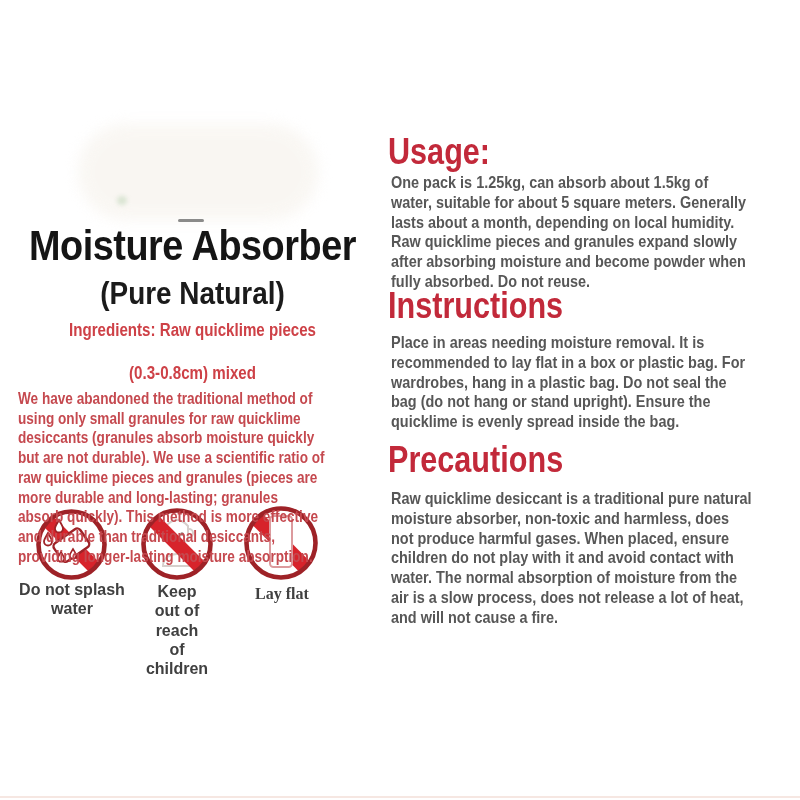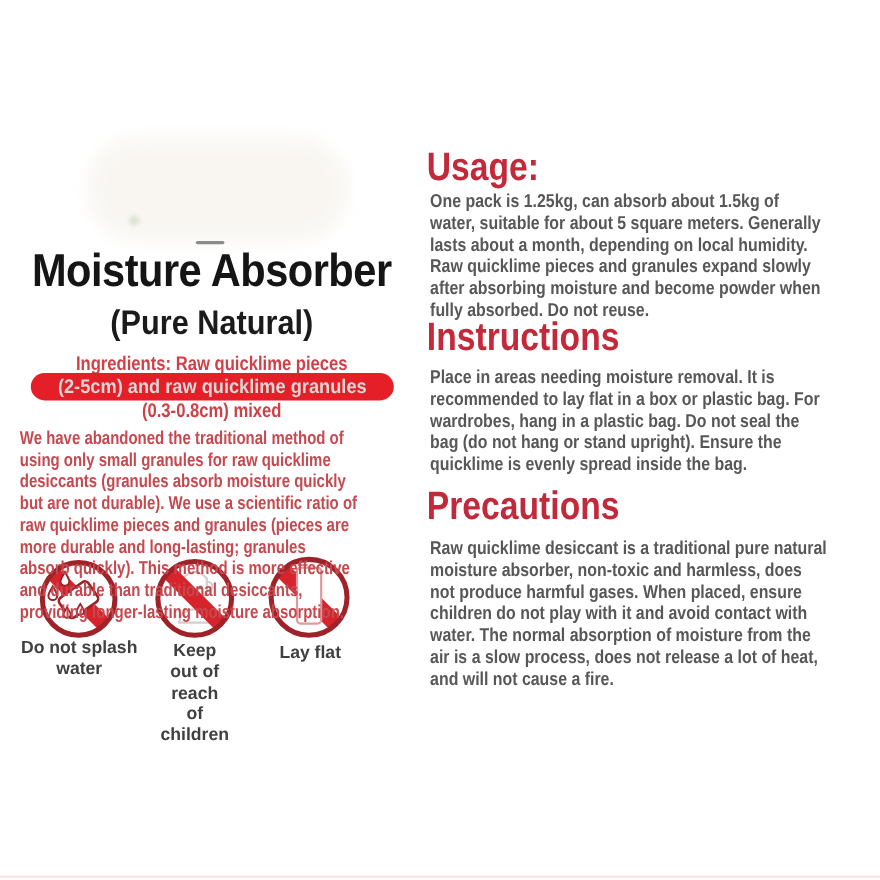--- a/index.html
+++ b/index.html
@@ -28,21 +28,21 @@
   .ing3{top:363px;}
   .pill{left:28px;top:339px;width:330px;height:25px;background:#e41f27;border-radius:13px;}
   .pill-text{position:absolute;left:0;top:0;width:330px;line-height:25px;text-align:center;
          font-size:18px;font-weight:bold;color:#d7d7d7;transform:scaleX(.92);transform-origin:50% 0;}
   .intro{left:18px;top:389px;width:480px;font-size:17px;font-weight:bold;color:#c5494f;
          line-height:19.7px;transform:scaleX(.80);transform-origin:0 0;z-index:3;}
   .warn-icon{z-index:2;}
   .caption{font-size:16px;font-weight:bold;color:#404040;text-align:center;line-height:19.3px;z-index:4;}
   .cap1{left:12px;top:580px;width:120px;}
   .cap2{left:137px;top:582px;width:80px;}
-  .cap3{left:232px;top:584px;width:100px;}
+  .cap3{left:232px;top:584px;width:100px;font-family:Liberation Serif, serif;}
 
   
   .h-red{font-size:36px;font-weight:bold;color:#c2293a;line-height:1.08;
          transform:scaleX(.85);transform-origin:0 0;}
   .h-usage{left:388px;top:133px;}
   .h-instructions{left:388px;top:287px;}
   .h-precautions{left:388px;top:441px;}
   .body-text{width:565px;font-size:17px;font-weight:bold;color:#575757;line-height:19.8px;
          transform:scaleX(.85);transform-origin:0 0;}
   .b-usage{left:391px;top:173px;}
@@ -55,23 +55,20 @@
 <div class="canvas">
 
   <div class="abs blob"></div>
   <div class="abs speck"></div>
   <div class="abs dash"></div>
   <div class="abs bottom-line"></div>
 
   <div class="abs title">Moisture Absorber</div>
   <div class="abs subtitle">(Pure Natural)</div>
   <div class="abs ing ing1">Ingredients: Raw quicklime pieces</div>
-  <div class="abs pill">
-    <div class="pill-text">(2-5cm) and raw quicklime granules</div>
-  </div>
   <div class="abs ing ing3">(0.3-0.8cm) mixed</div>
   <div class="abs intro multiline">We have abandoned the traditional method of
 using only small granules for raw quicklime
 desiccants (granules absorb moisture quickly
 but are not durable). We use a scientific ratio of
 raw quicklime pieces and granules (pieces are
 more durable and long-lasting; granules
 absorb quickly). This method is more effective
 and durable than traditional desiccants,
 providing longer-lasting moisture absorption.</div>

